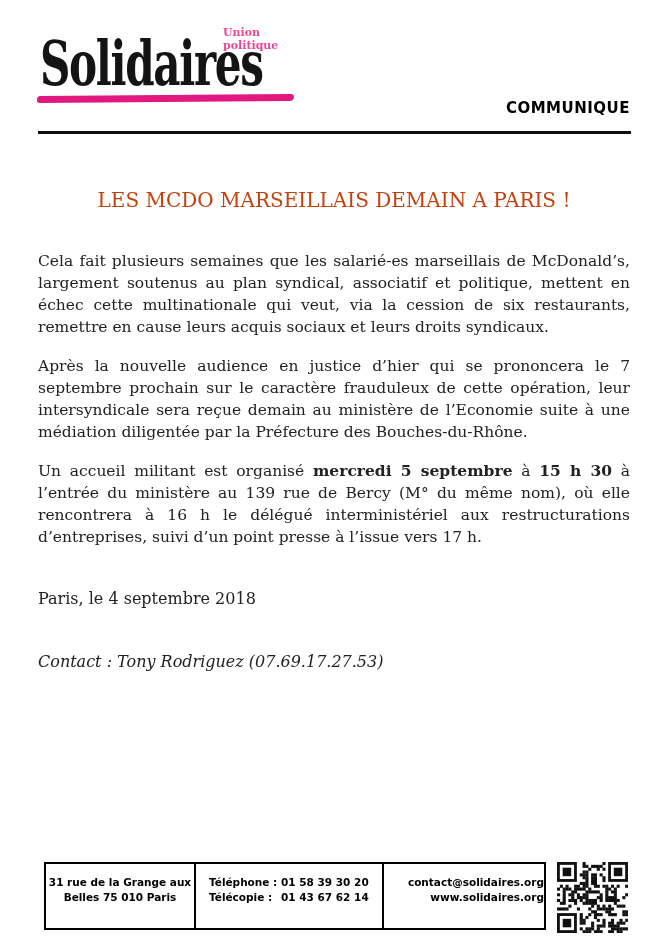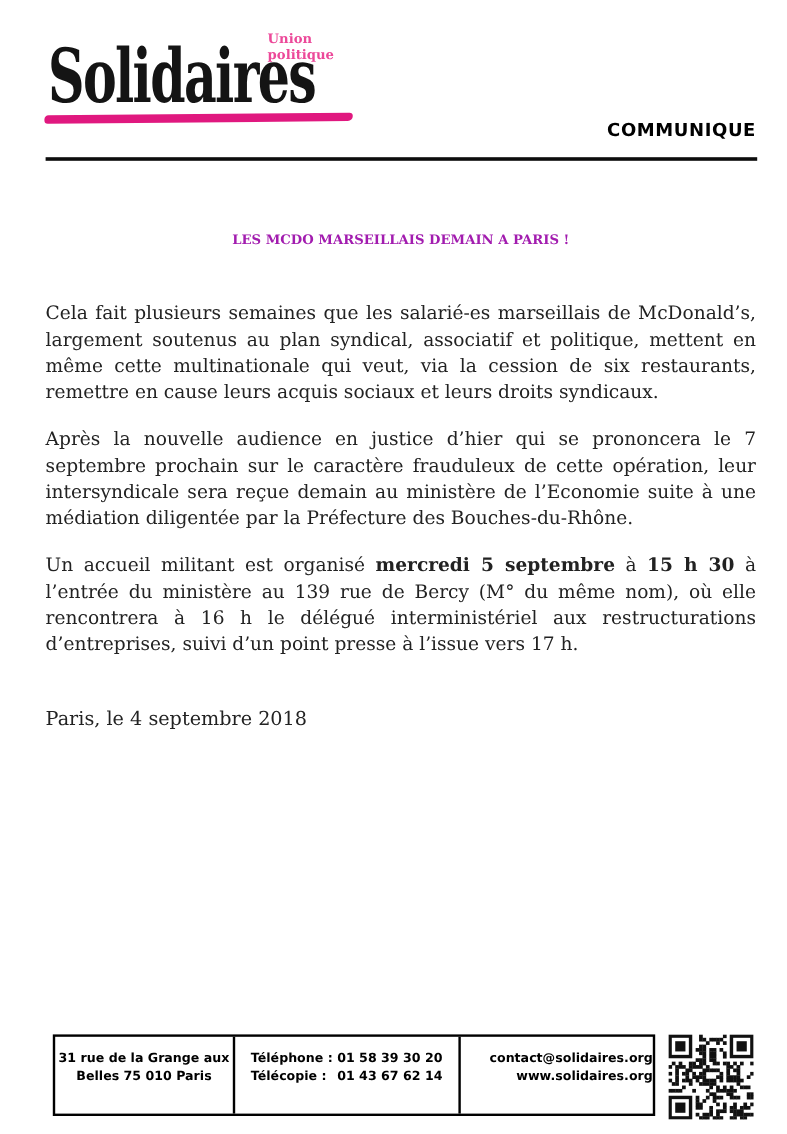--- a/index.html
+++ b/index.html
@@ -25,22 +25,22 @@
   }
   .doc-type{
     position:absolute;right:26px;top:99px;
     font-family:"DejaVu Sans","Liberation Sans",sans-serif;font-weight:bold;
     font-size:15px;letter-spacing:.5px;color:#000;
   }
   .header-rule{position:absolute;left:38px;top:131px;width:593px;height:3px;background:#0d0d0d;}
   
   .content{position:absolute;left:38px;top:190px;width:592px;}
   .content h1{
-    font-size:11px;font-weight:bold;text-align:center;
-    margin:0 0 40px 0;line-height:20px;color:#a21caf;
+    font-size:20px;font-weight:normal;text-align:center;
+    margin:0 0 40px 0;line-height:20px;color:#c2410c;
   }
   .content p{
     font-size:15.5px;line-height:22px;text-align:justify;
     margin:0 0 17px 0;color:#222;
   }
   .dateline{
     position:absolute;left:38px;top:589px;width:592px;
     text-align:left;font-size:16px;color:#222;
   }
   .contact{
@@ -71,26 +71,27 @@
     <div>Union</div>
     <div>politique</div>
   </div>
   <div class="logo-underline" style="background: rgb(224, 24, 127);"></div>
 
   <div class="doc-type">COMMUNIQUE</div>
   <div class="header-rule"></div>
 
   <div class="content">
     <h1>LES MCDO MARSEILLAIS DEMAIN A PARIS !</h1>
-    <p>Cela fait plusieurs semaines que les salarié-es marseillais de McDonald’s, largement soutenus au plan syndical, associatif et politique, mettent en même cette multinationale qui veut, via la cession de six restaurants, remettre en cause leurs acquis sociaux et leurs droits syndicaux.</p>
+    <p>Cela fait plusieurs semaines que les salarié-es marseillais de McDonald’s, largement soutenus au plan syndical, associatif et politique, mettent en échec cette multinationale qui veut, via la cession de six restaurants, remettre en cause leurs acquis sociaux et leurs droits syndicaux.</p>
     <p>Après la nouvelle audience en justice d’hier qui se prononcera le 7 septembre prochain sur le caractère frauduleux de cette opération, leur intersyndicale sera reçue demain au ministère de l’Economie suite à une médiation diligentée par la Préfecture des Bouches-du-Rhône.</p>
     <p><span>Un accueil militant est organisé </span><strong>mercredi 5 septembre</strong><span> à </span><strong>15 h 30</strong><span> à l’entrée du ministère au 139 rue de Bercy (M° du même nom), où elle rencontrera à 16 h le délégué interministériel aux restructurations d’entreprises, suivi d’un point presse à l’issue vers 17 h.</span></p>
   </div>
 
   <div class="dateline">Paris, le 4 septembre 2018</div>
+  <div class="contact">Contact : Tony Rodriguez (07.69.17.27.53)</div>
 
   <div class="footer-table">
     <div class="fcell fcell-address">
       <div>31 rue de la Grange aux</div>
       <div>Belles 75 010 Paris</div>
     </div>
     <div class="fcell fcell-phones">
       <div class="frow">
         <span class="flabel">Téléphone :</span><span>01 58 39 30 20</span>
       </div>

